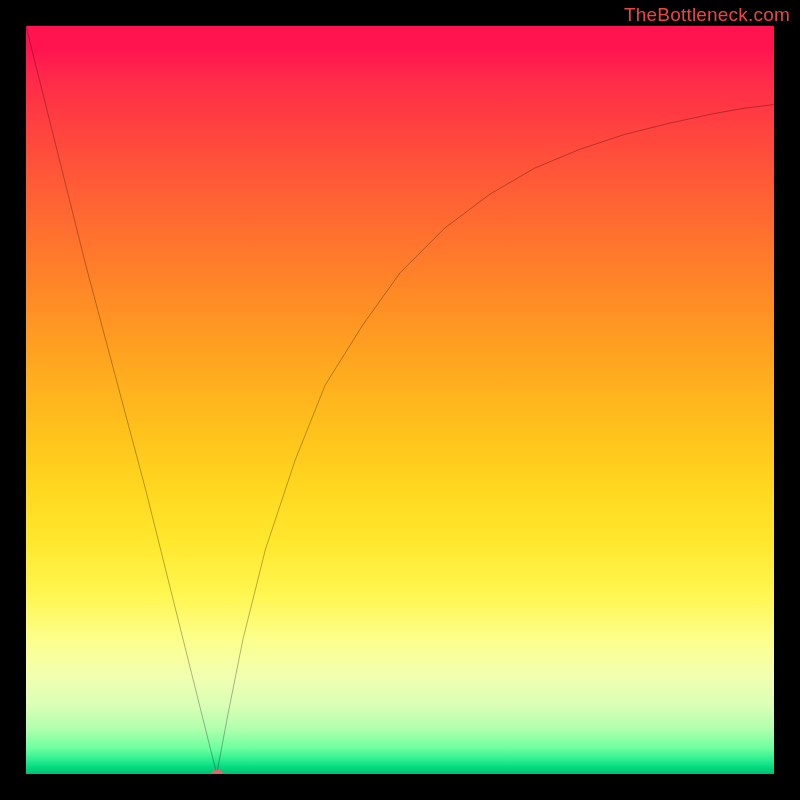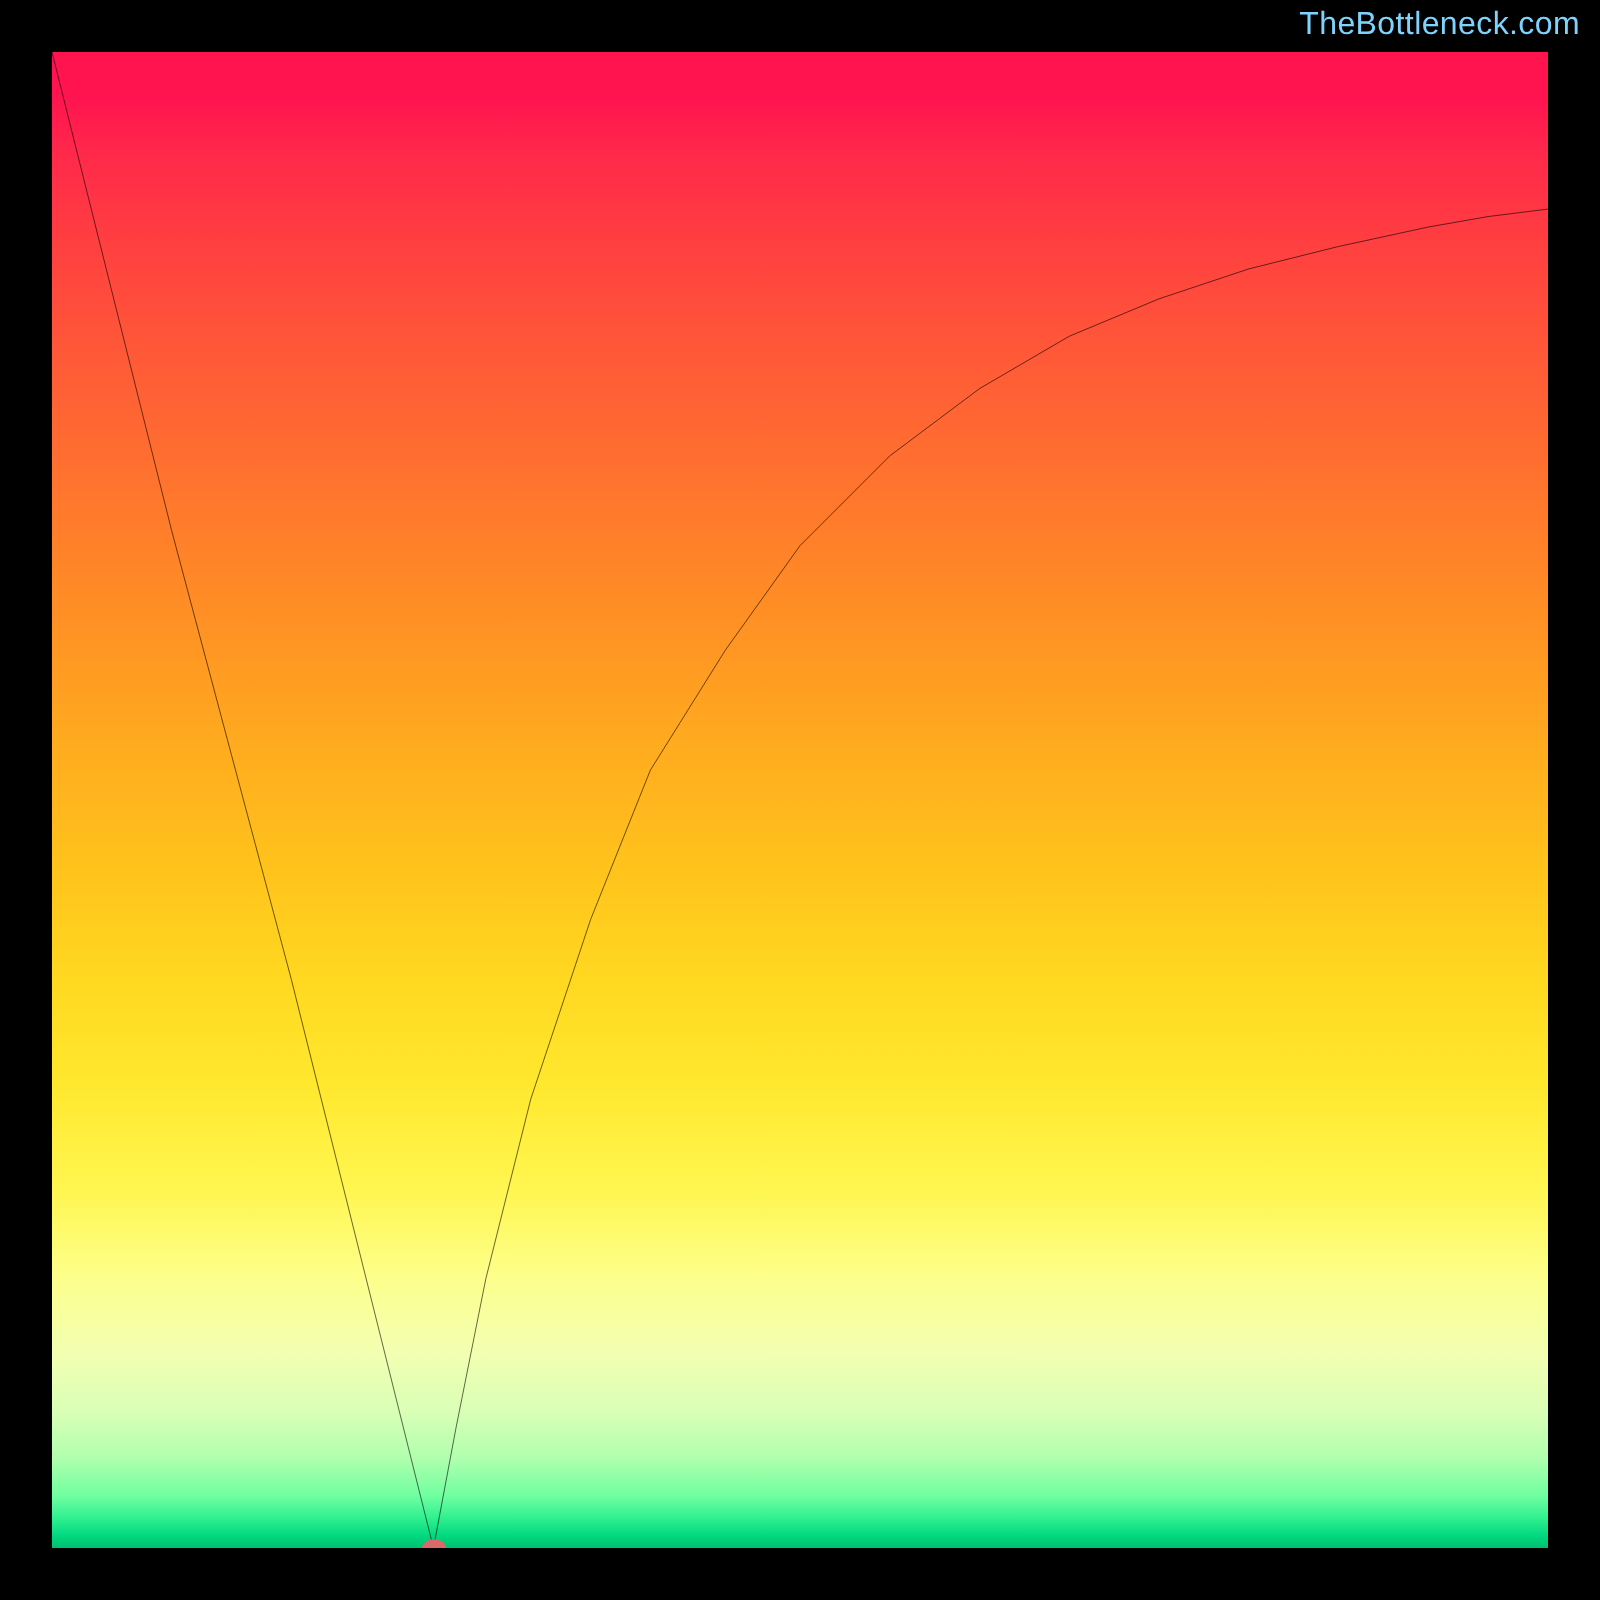--- a/index.html
+++ b/index.html
@@ -58,22 +58,22 @@
     width: 12px;
     height: 9px;
     border-radius: 50%;
     background: #d86a6a;
     transform: translate(-50%, -50%);
   }
   .watermark {
     position: absolute;
     top: 4px;
     right: 10px;
-    color: #7dd3fc;
-    font-size: 16px;
+    color: #ef4444;
+    font-size: 19px;
     letter-spacing: 0.2px;
     user-select: none;
   }
 </style>
 </head>
 <body>
 
 <div class="watermark">TheBottleneck.com</div>
 
 <div class="frame">

